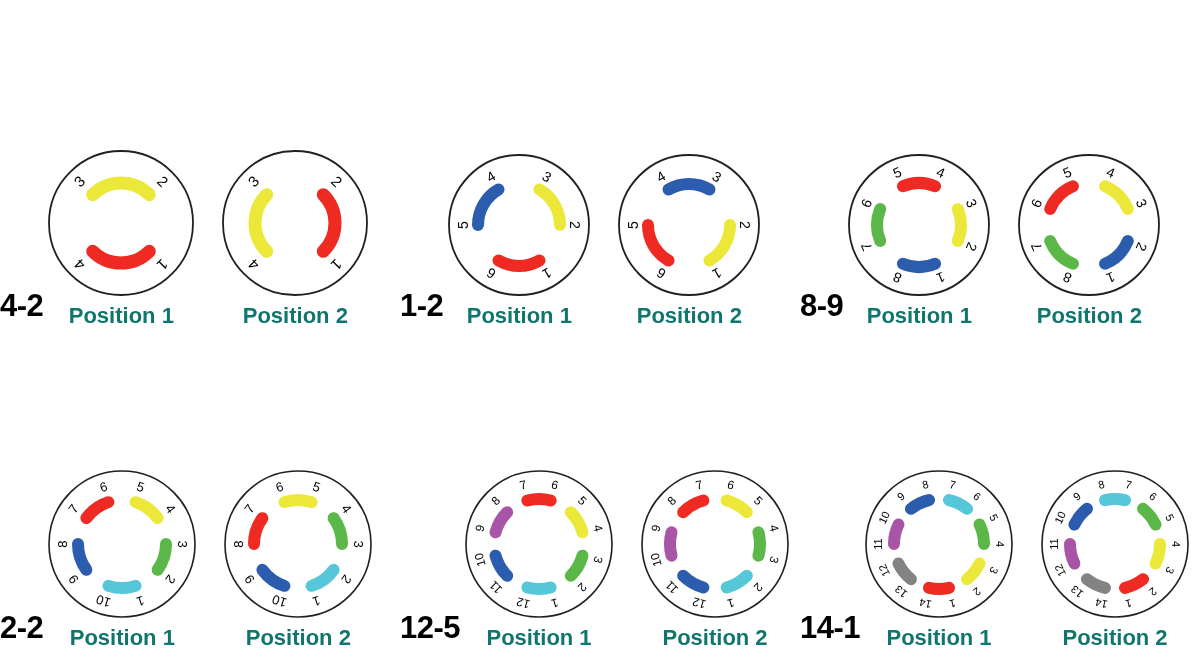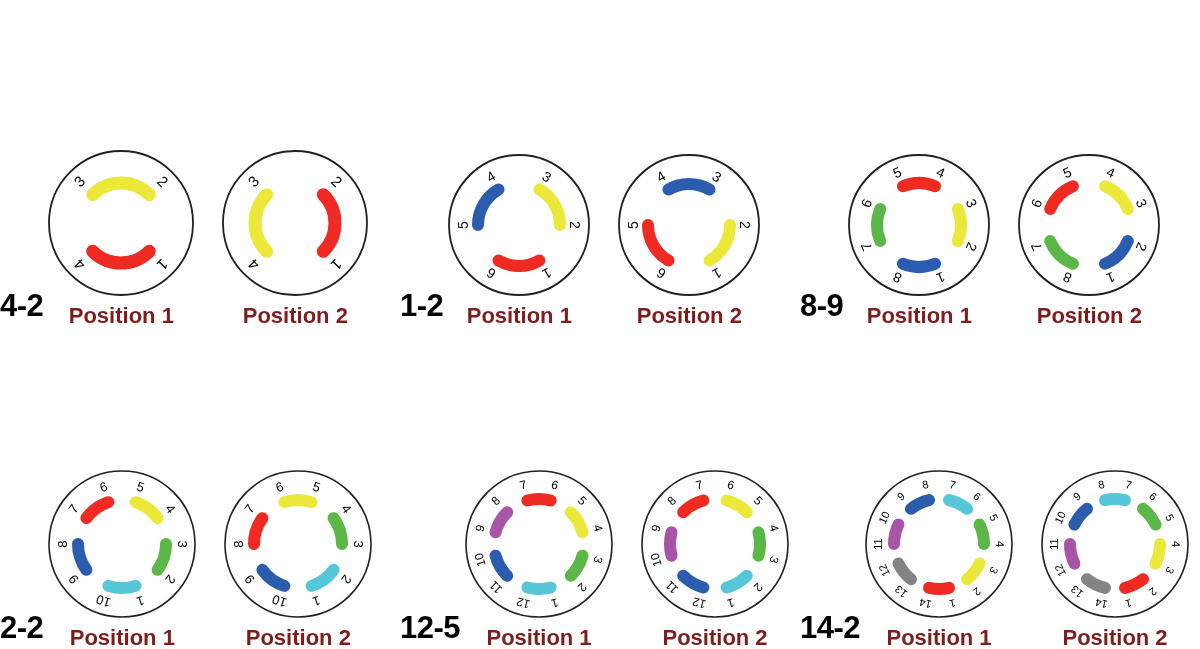--- a/index.html
+++ b/index.html
@@ -39,21 +39,21 @@
     gap:18px;
   }
   .dial-wrap{
     display:flex;
     flex-direction:column;
     align-items:center;
   }
   .dial-caption{
     font-size:22px;
     font-weight:bold;
-    color:#7f1d1d;
+    color:#0f766e;
     margin-top:4px;
     line-height:1;
     white-space:nowrap;
   }
   svg{display:block;}
   .dial-ring{fill:#ffffff;stroke:#231f20;}
   .dial-num{
     font-family:"Liberation Sans", sans-serif;
     fill:#000000;
     font-weight:normal;
@@ -263,21 +263,21 @@
             <path class="arc-seg" d="M 122.47 67.35 A 45 45 0 0 1 122.47 90.65" stroke="#5bb848" stroke-width="12"></path>
             <path class="arc-seg" d="M 110.82 110.82 A 45 45 0 0 1 90.65 122.47" stroke="#56c7d9" stroke-width="12"></path>
             <path class="arc-seg" d="M 67.35 122.47 A 45 45 0 0 1 47.18 110.82" stroke="#2b5cad" stroke-width="12"></path>
             <path class="arc-seg" d="M 35.53 90.65 A 45 45 0 0 1 35.53 67.35" stroke="#a855a8" stroke-width="12"></path>
           </svg>
           <div class="dial-caption">Position 2</div>
         </div>
       </div>
     </div>
     <div class="panel">
-      <div class="panel-title">14-2</div>
+      <div class="panel-title">14-1</div>
       <div class="dials">
         <div class="dial-wrap">
           <svg width="158" height="158" viewBox="0 0 158 158">
             <circle class="dial-ring" cx="79" cy="79" r="73" stroke="#231f20" stroke-width="1.6"></circle>
             <text class="dial-num" x="92.57" y="138.47" font-size="11" text-anchor="middle" dominant-baseline="central" transform="rotate(167.1 92.57 138.47)">1</text>
             <text class="dial-num" x="117.03" y="126.69" font-size="11" text-anchor="middle" dominant-baseline="central" transform="rotate(141.4 117.03 126.69)">2</text>
             <text class="dial-num" x="133.96" y="105.47" font-size="11" text-anchor="middle" dominant-baseline="central" transform="rotate(115.7 133.96 105.47)">3</text>
             <text class="dial-num" x="140.00" y="79.00" font-size="11" text-anchor="middle" dominant-baseline="central" transform="rotate(90.0 140.00 79.00)">4</text>
             <text class="dial-num" x="133.96" y="52.53" font-size="11" text-anchor="middle" dominant-baseline="central" transform="rotate(64.3 133.96 52.53)">5</text>
             <text class="dial-num" x="117.03" y="31.31" font-size="11" text-anchor="middle" dominant-baseline="central" transform="rotate(38.6 117.03 31.31)">6</text>

